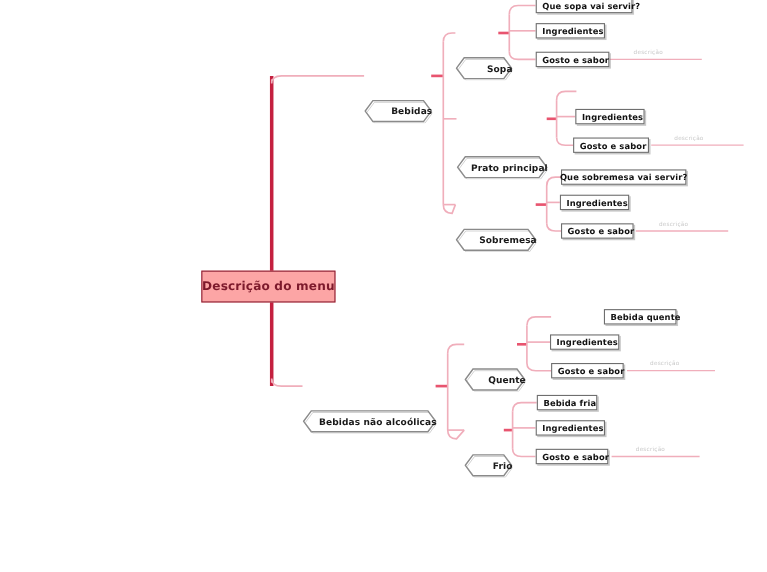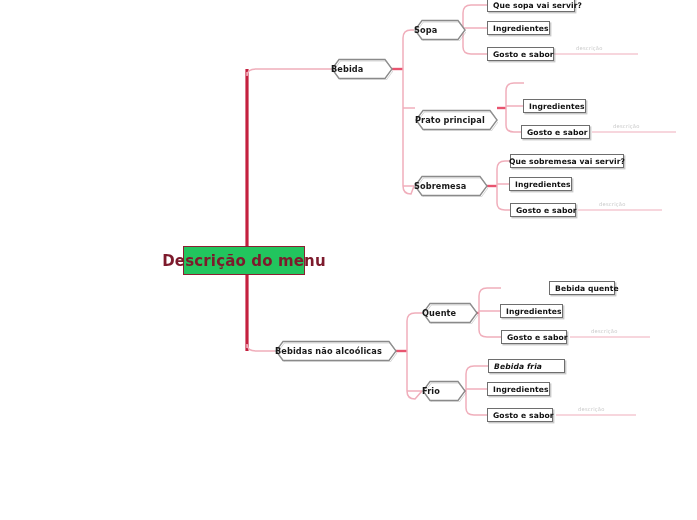--- a/index.html
+++ b/index.html
@@ -10,40 +10,41 @@
     overflow:hidden;
     position:relative;
   }
   #canvas{position:absolute;left:0;top:0;width:697px;height:520px;}
   #edges{position:absolute;left:0;top:0;width:697px;height:520px;pointer-events:none;}
 
   
   .root-node{
     position:absolute;
     box-sizing:border-box;
-    background:#22c55e;
+    background:#fca5a5;
     border:1.4px solid #8b1f33;
     display:flex;align-items:center;justify-content:center;
     color:#7d1a2c;
     font-weight:bold;
-    font-size:15px;
+    font-size:11px;
     letter-spacing:.15px;
     white-space:nowrap;
   }
 
   
   .hex-node{
     position:absolute;
-    display:flex;align-items:center;justify-content:flex-start;
+    display:flex;align-items:center;justify-content:flex-end;
     color:#1a1a1a;
     font-weight:bold;
     font-size:8.2px;
     letter-spacing:.1px;
     white-space:nowrap;
     box-sizing:border-box;
+    margin-top:32px;
   }
   .hex-node .hex-svg{position:absolute;left:0;top:0;}
   .hex-node .hex-label{position:relative;z-index:2;}
 
   
   .leaf-node{
     position:absolute;
     box-sizing:border-box;
     background:#ffffff;
     border:1px solid #6e6e6e;
@@ -131,21 +132,21 @@
 
   <div class="root-node" style="left:183px;top:246px;width:122px;height:29px;">
     <span>Descrição do menu</span>
   </div>
 
   <div class="hex-node" style="left:331px;top:58px;width:62px;height:22px;">
     <svg class="hex-svg" width="62" height="22" viewBox="0 0 62 22" xmlns="http://www.w3.org/2000/svg">
       <polygon points="8,1.5 54,1.5 61,11 54,20.5 8,20.5 1,11" fill="#ffffff" stroke="#8a8a8a" stroke-width="1.3"></polygon>
       <polygon points="9.4,3 55.4,3 62.4,12.4 55.4,21.9 9.4,21.9 2.4,12.4" fill="none" stroke="#9a9a9a" stroke-width="0.9" opacity="0.45"></polygon>
     </svg>
-    <span class="hex-label">Bebida</span>
+    <span class="hex-label">Bebidas</span>
   </div>
 
   <div class="hex-node" style="left:414px;top:19px;width:52px;height:22px;">
     <svg class="hex-svg" width="52" height="22" viewBox="0 0 52 22" xmlns="http://www.w3.org/2000/svg">
       <polygon points="8,1.5 44,1.5 51,11 44,20.5 8,20.5 1,11" fill="#ffffff" stroke="#8a8a8a" stroke-width="1.3"></polygon>
       <polygon points="9.4,3 45.4,3 52.4,12.4 45.4,21.9 9.4,21.9 2.4,12.4" fill="none" stroke="#9a9a9a" stroke-width="0.9" opacity="0.45"></polygon>
     </svg>
     <span class="hex-label">Sopa</span>
   </div>
 
@@ -231,21 +232,21 @@
   <div class="leaf-node" style="left:500px;top:304px;width:63px;height:14px;">
     <span>Ingredientes</span>
   </div>
   <div class="leaf-node" style="left:501px;top:330px;width:66px;height:14px;">
     <span>Gosto e sabor</span>
   </div>
   <div class="desc-note" style="left:591px;top:328px;">
     <span>descrição</span>
   </div>
 
-  <div class="leaf-node" style="left:488px;top:359px;width:77px;height:14px;font-style:italic;">
+  <div class="leaf-node" style="left:488px;top:359px;width:55px;height:14px;">
     <span>Bebida fria</span>
   </div>
   <div class="leaf-node" style="left:487px;top:382px;width:63px;height:14px;">
     <span>Ingredientes</span>
   </div>
   <div class="leaf-node" style="left:487px;top:408px;width:66px;height:14px;">
     <span>Gosto e sabor</span>
   </div>
   <div class="desc-note" style="left:578px;top:406px;">
     <span>descrição</span>

